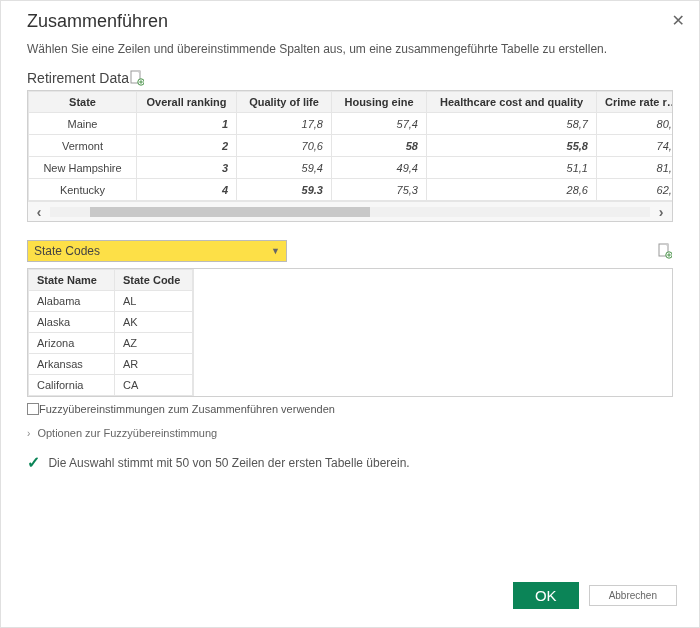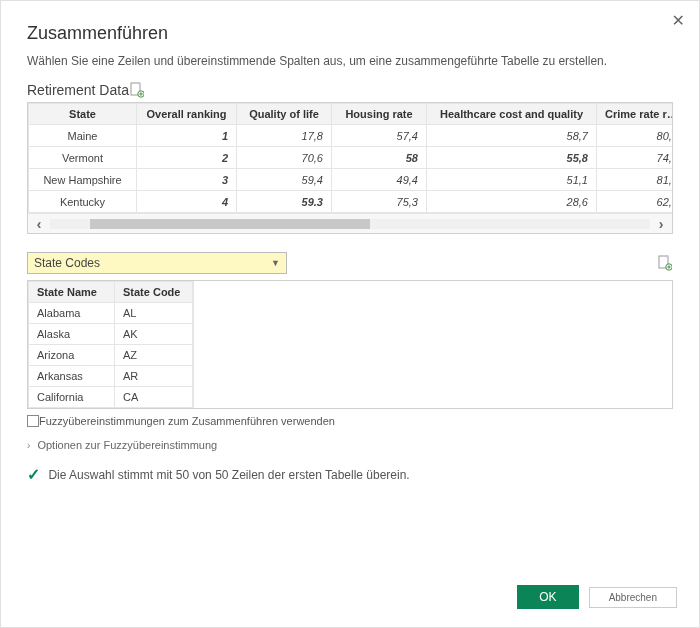--- a/index.html
+++ b/index.html
@@ -20,21 +20,21 @@
   }
   .close-x {
     position: absolute;
     top: 10px;
     right: 14px;
     font-size: 16px;
     color: #666;
     cursor: pointer;
   }
   .content {
-    padding: 22px 26px 0 26px;
+    padding: 10px 26px 0 26px;
   }
   .title {
     font-size: 18px;
     font-weight: 400;
     color: #333;
     margin-bottom: 10px;
   }
   .subtitle {
     font-size: 12px;
     color: #555;
@@ -131,21 +131,21 @@
   .dropdown {
     width: 260px;
     height: 22px;
     border: 1px solid #bbb;
     display: flex;
     align-items: center;
     padding: 0 6px;
     justify-content: space-between;
     font-size: 12px;
     color: #444;
-    background: #fef9c3;
+    background: #fde047;
     cursor: pointer;
   }
   .dropdown .caret { font-size: 9px; color:#666; }
   .t2 th, .t2 td {
     text-align: left;
     height: 20px;
   }
   .t2 { width: auto; }
   .t2-wrap {
     border: 1px solid #d0d0d0;
@@ -212,21 +212,21 @@
     right: 22px;
     display: flex;
     gap: 10px;
     align-items: center;
   }
   .btn-ok {
     background: #0b8457;
     color: #fff;
     border: none;
     padding: 5px 22px;
-    font-size: 12px;
+    font-size: 15px;
     cursor: pointer;
   }
   .btn-cancel {
     background: #fff;
     color: #666;
     border: 1px solid #ccc;
     padding: 4px 19px;
     font-size: 10px;
     cursor: pointer;
   }
@@ -263,21 +263,21 @@
             <col style="width:95px">
             <col style="width:95px">
             <col style="width:170px">
             <col style="width:90px">
         </colgroup>
         <thead>
           <tr>
             <th>State</th>
             <th>Overall ranking</th>
             <th>Quality of life</th>
-            <th>Housing rate</th>
+            <th>Housing eine</th>
             <th>Healthcare cost and quality</th>
             <th>Crime rate rate</th>
           </tr>
         </thead>
         <tbody>
           <tr>
             <td class="state">Maine</td>
             <td class="numb">1</td>
             <td class="num">17,8</td>
             <td class="num">57,4</td>

